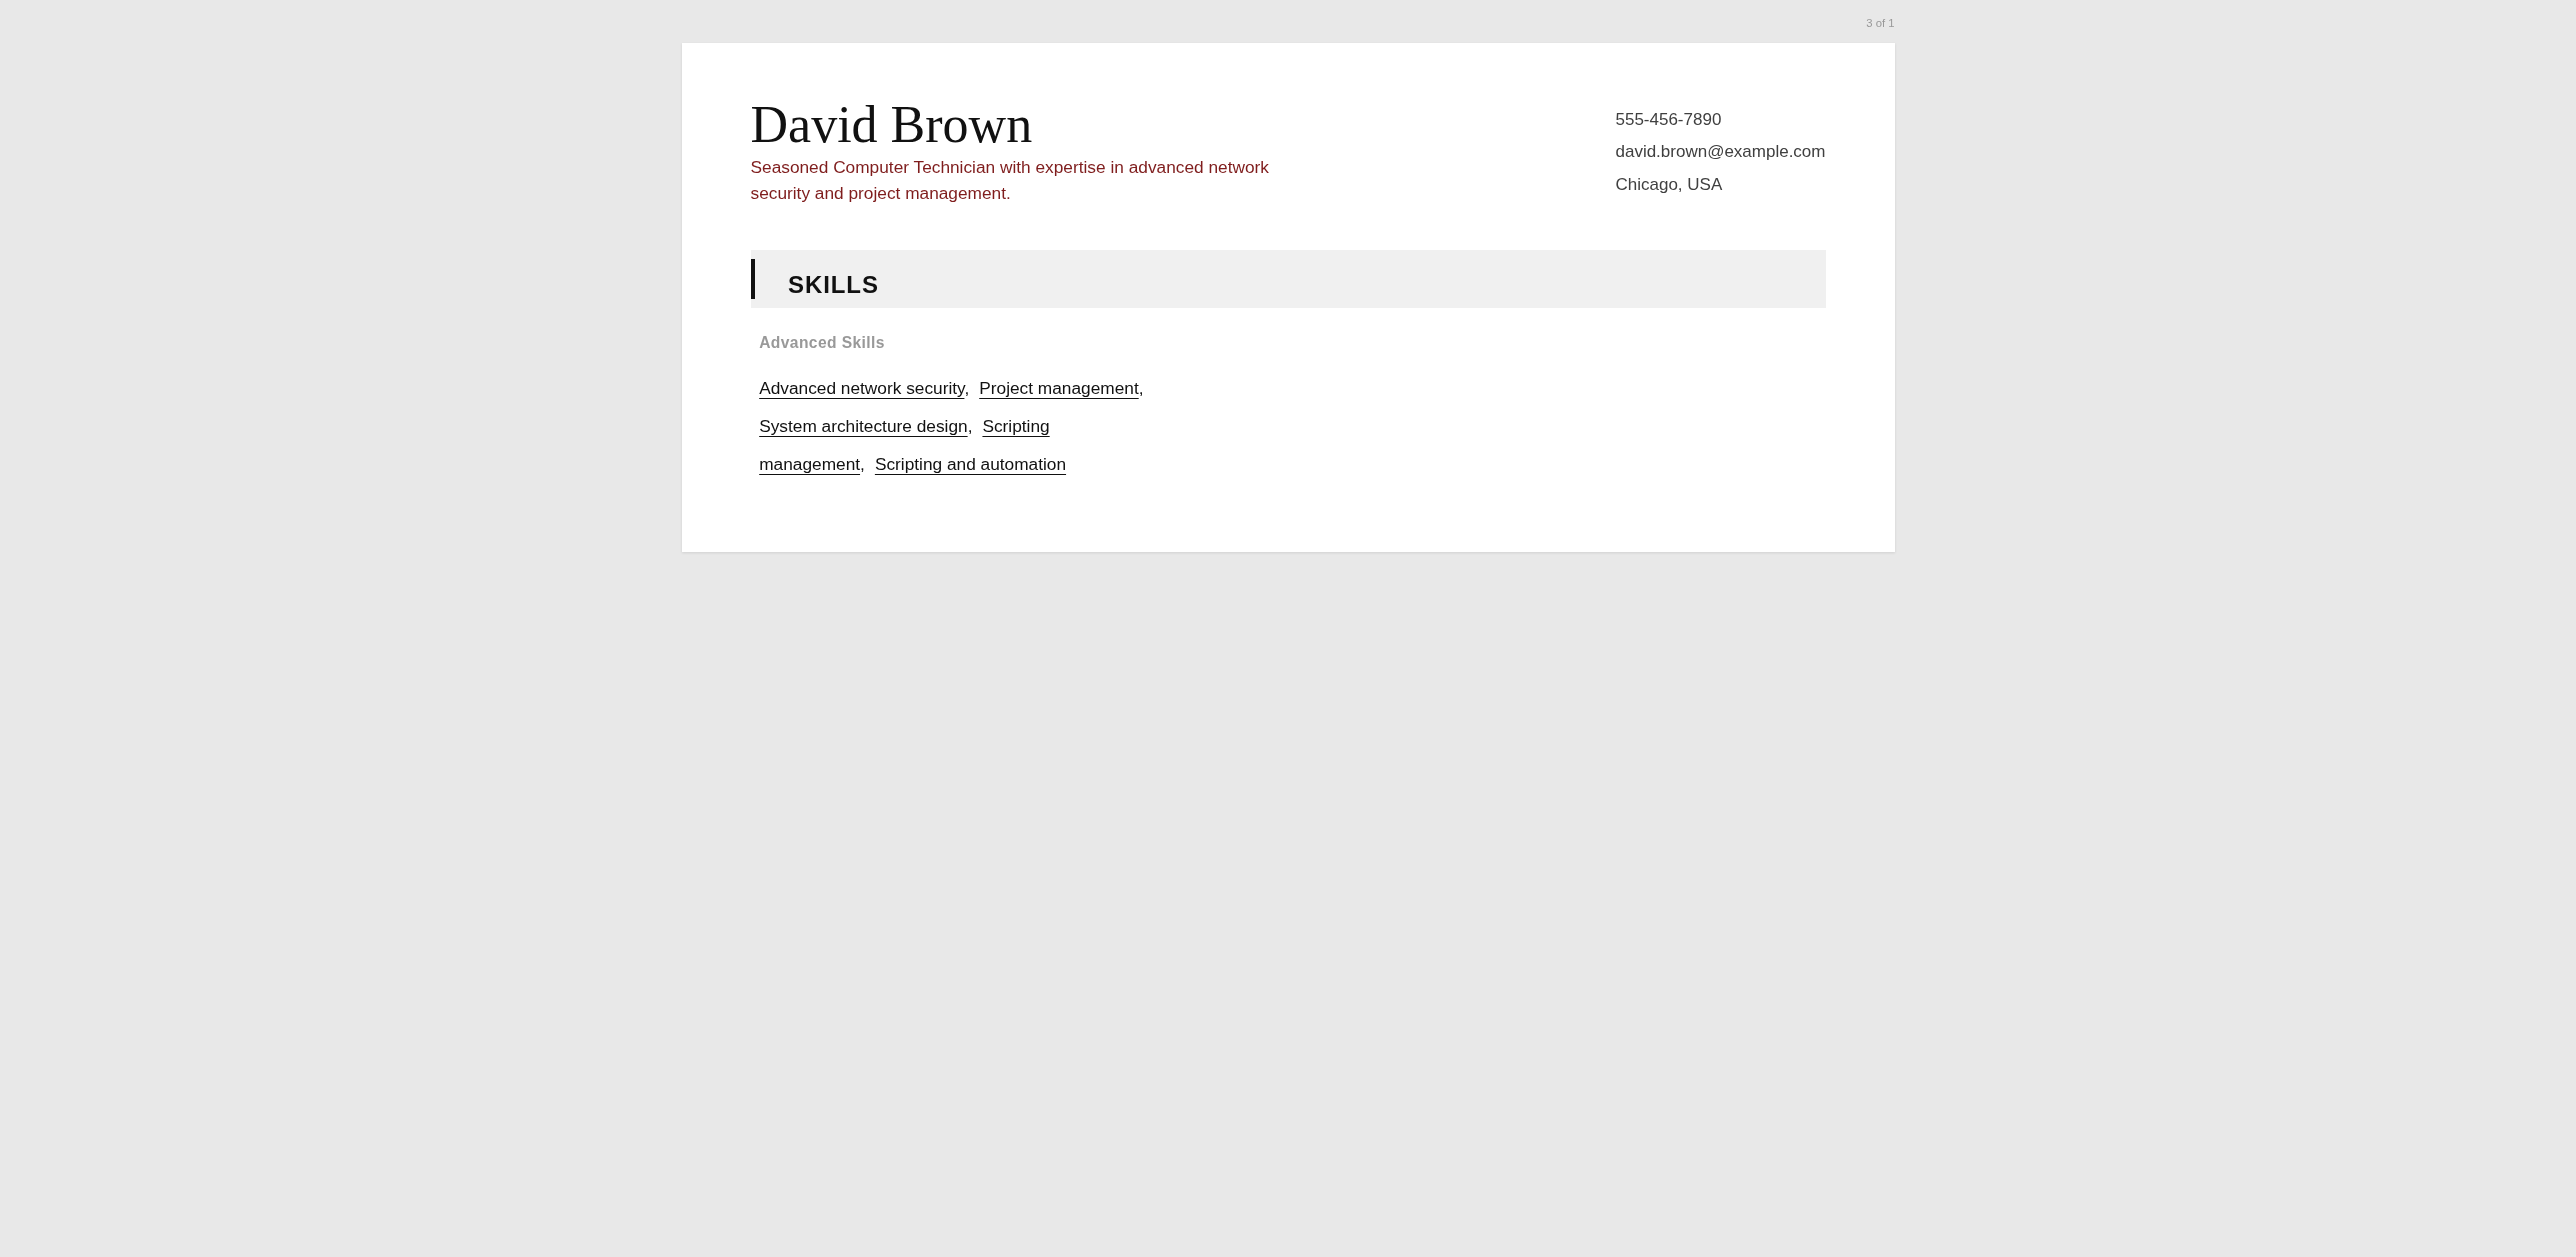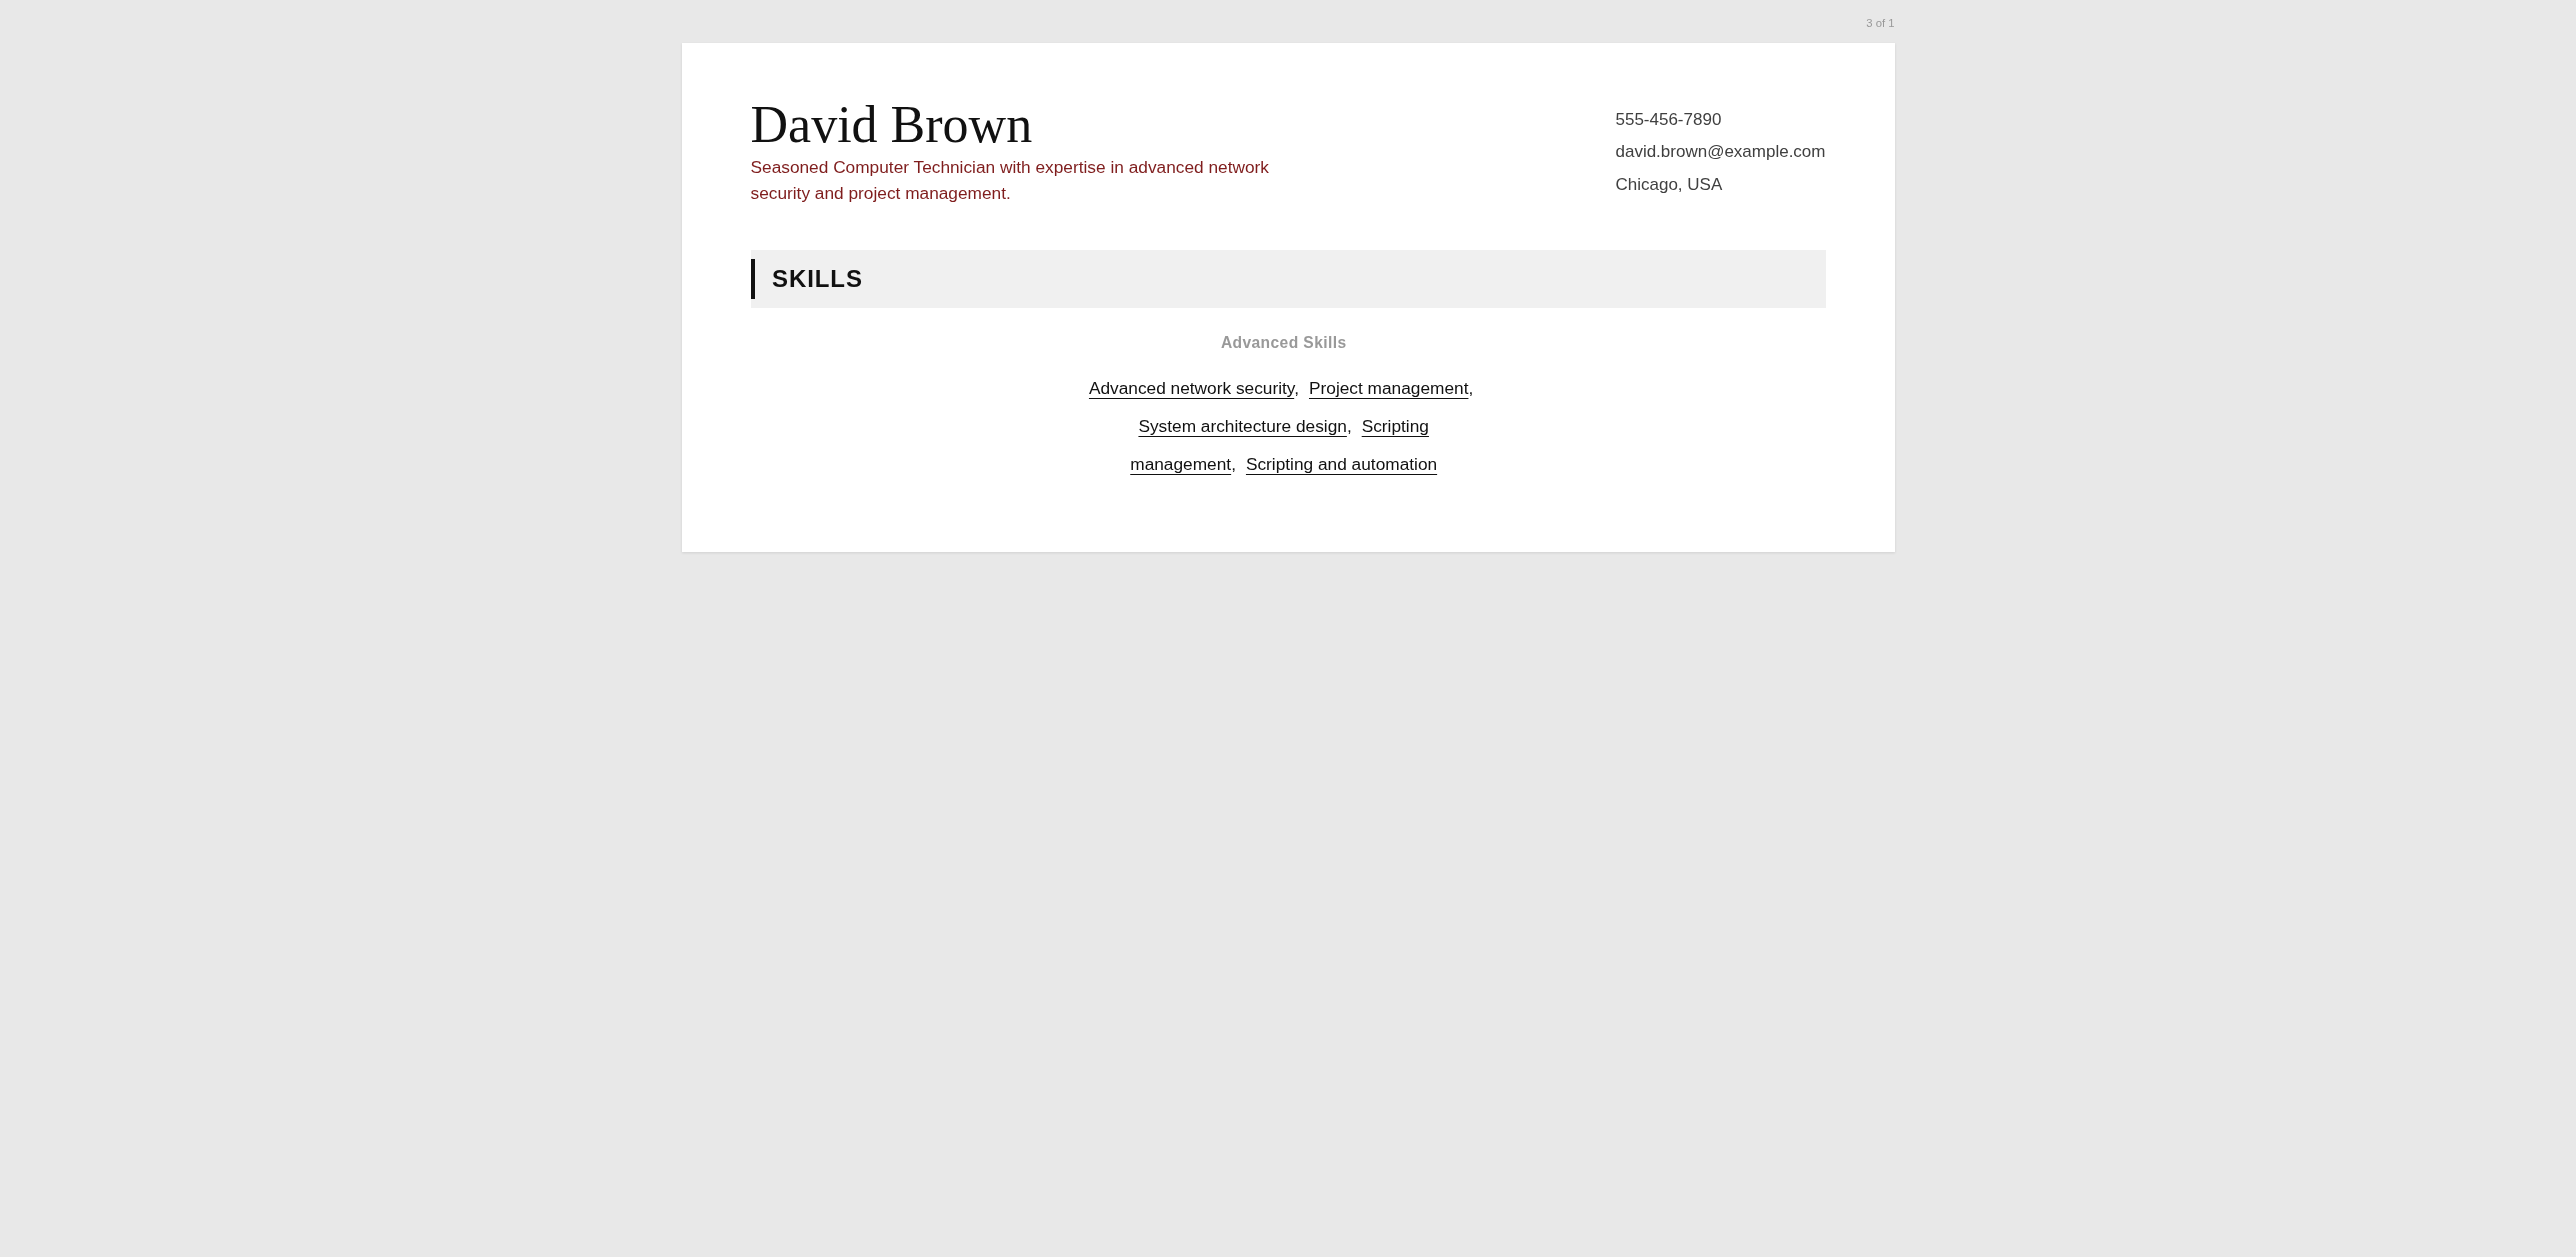--- a/index.html
+++ b/index.html
@@ -78,24 +78,25 @@
       padding-top: 8.7px;
     }
 
     
     .skills-section {
       margin-top: 8.7px;
     }
 
     .section-header {
       display: flex;
-      align-items: center;
+      align-items: flex-end;
       background: #f0f0f0;
       padding: 8.7px 0 8.7px 0;
       margin-bottom: 26px;
+      gap: 16px;
     }
 
     .section-border {
       width: 4.3px;
       height: 40px;
       background: #111;
       margin-right: 17.3px;
       flex-shrink: 0;
     }
 
@@ -103,21 +104,20 @@
       font-size: 24px;
       font-weight: 700;
       color: #111;
       font-family: Arial, sans-serif;
       letter-spacing: 0.9px;
     }
 
     .skills-columns {
       display: flex;
       gap: 0;
-      text-align: center;
     }
 
     .skills-column {
       flex: 1;
       padding: 0 17.3px;
     }
 
     .skills-column:first-child {
       padding-left: 8.7px;
     }

